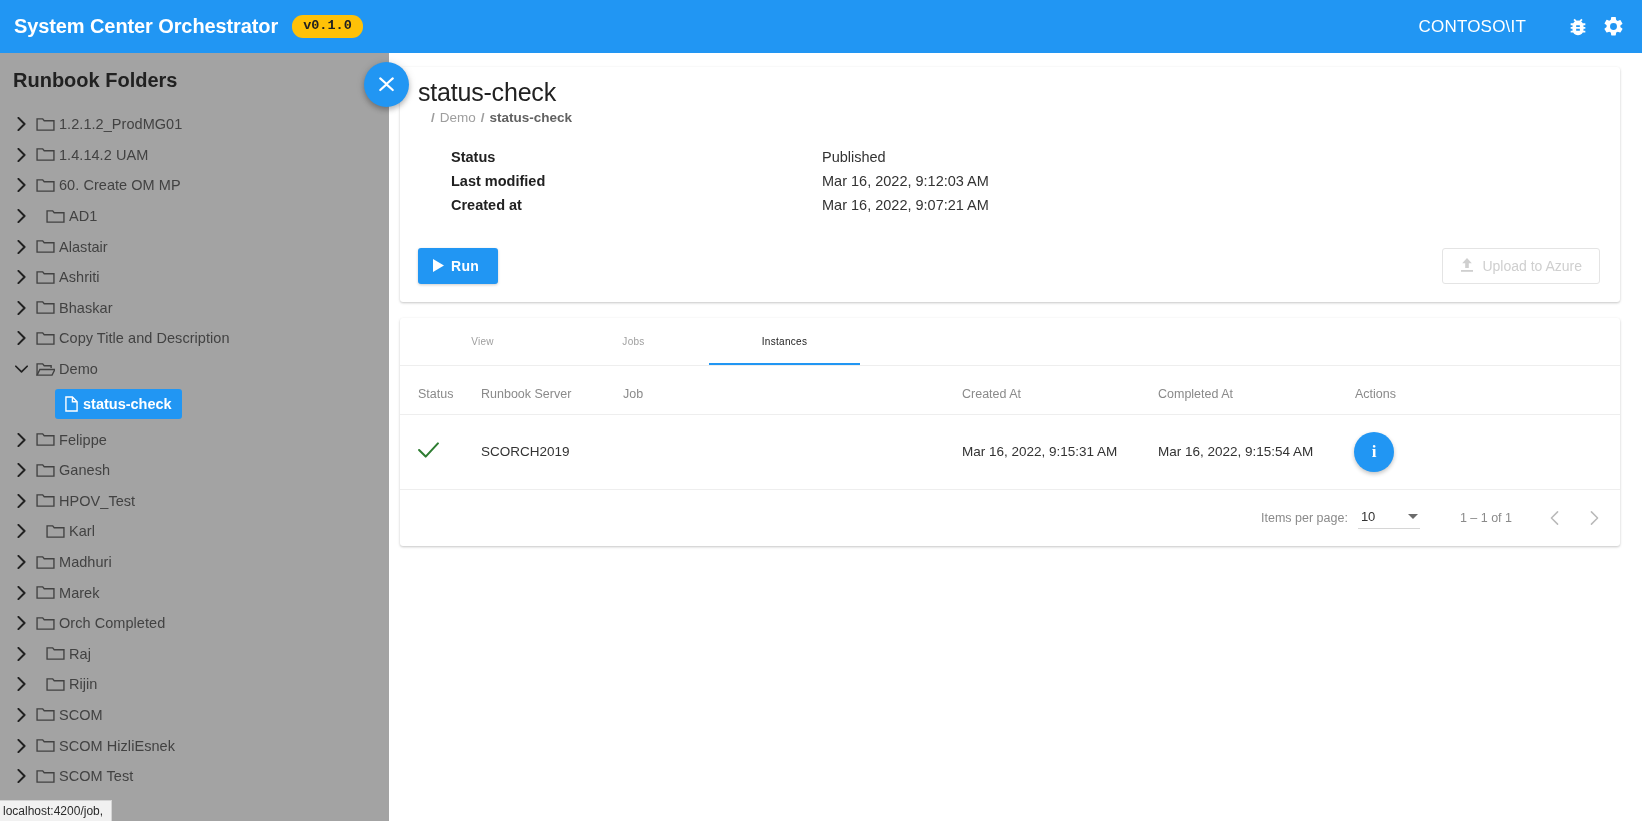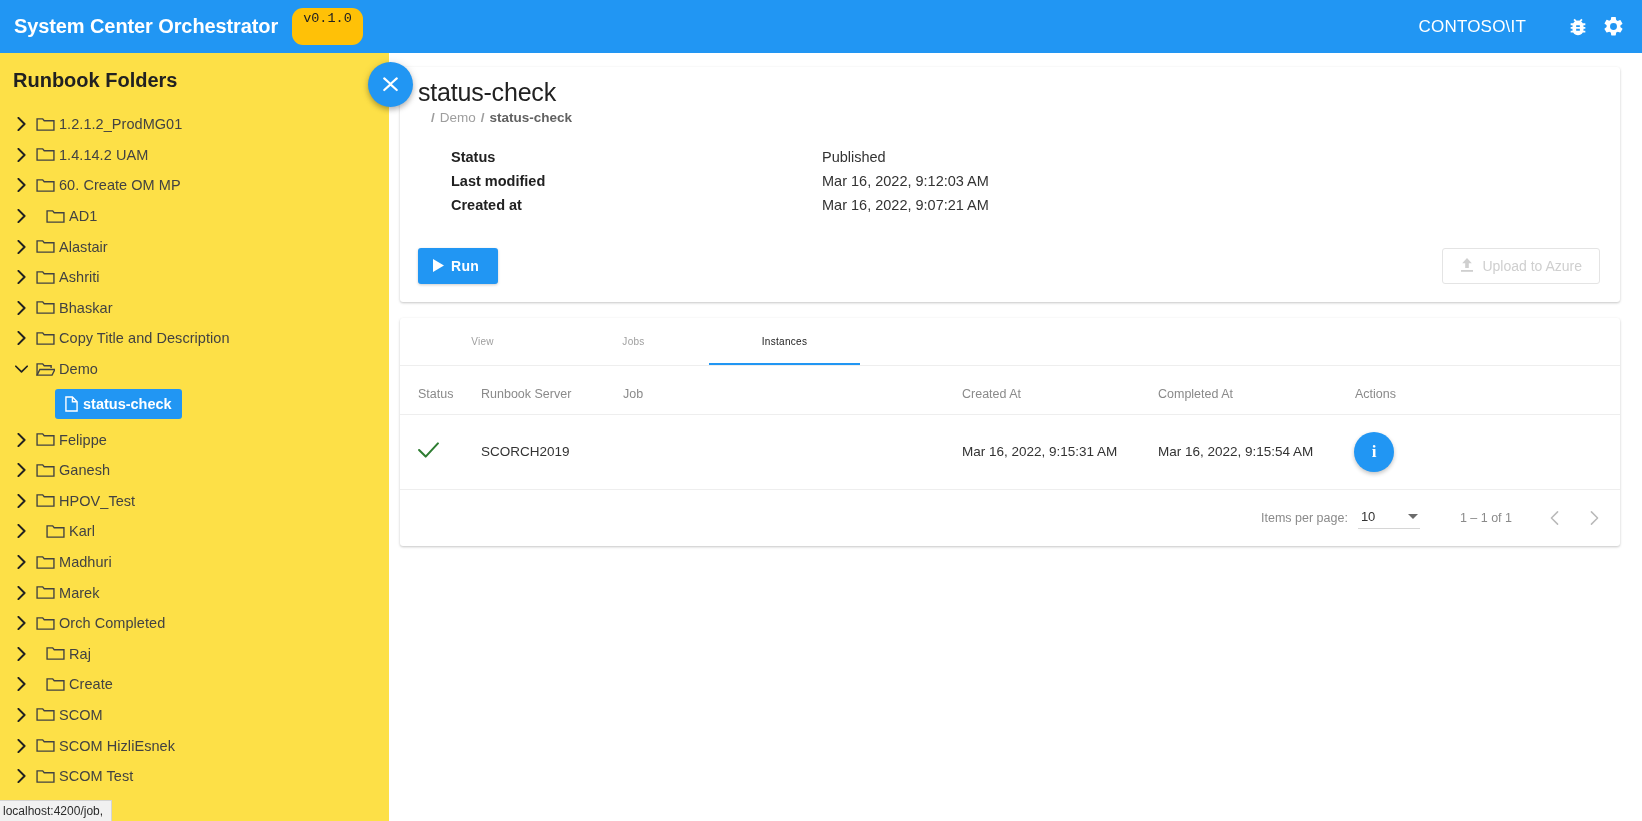--- a/index.html
+++ b/index.html
@@ -24,22 +24,22 @@
     font-size: 20px;
     font-weight: bold;
     letter-spacing: -0.1px;
   }
   .version-badge {
     margin-left: 14px;
     background: #ffc107;
     color: #212121;
     font-family: "Liberation Mono", monospace;
     font-size: 13.5px;
-    font-weight: normal;
-    padding: 4px 11px 20px;
+    font-weight: bold;
+    padding: 4px 11px 5px;
     border-radius: 11px;
     line-height: 1;
   }
   .topbar-spacer { flex: 1; }
   .user-name {
     color: #ffffff;
     font-size: 17px;
     letter-spacing: 0.2px;
     margin-right: 30px;
   }
@@ -49,22 +49,22 @@
     display: flex; align-items: center; justify-content: center;
     cursor: pointer;
   }
   .top-icon svg { fill: #ffffff; }
 
   
   .sidebar {
     position: absolute;
     top: 53px; left: 0;
     width: 432px; height: 768px;
-    background: #fde047;
-    border-right: 1px solid #1d4ed8;
+    background: #a3a3a3;
+    border-right: 5px solid #1d4ed8;
     overflow: hidden;
   }
   .sidebar-header {
     padding: 16px 0 8px 13px;
     font-size: 20px;
     font-weight: bold;
     color: #212121;
   }
   .fab-collapse {
     position: absolute;
@@ -659,21 +659,21 @@
       <span class="chev">
           <svg width="9" height="14" viewBox="0 0 10 16">
             <path d="M1.5 1l7 7-7 7" fill="none" stroke="#212121" stroke-width="2.3" stroke-linecap="round" stroke-linejoin="round"></path>
           </svg>
         </span>
       <span class="folder-icon">
           <svg width="19" height="15" viewBox="0 0 20 16">
             <path d="M1 14V2h6l1.6 2H19v10z"></path>
           </svg>
         </span>
-      <span class="node-label">Create</span>
+      <span class="node-label">Rijin</span>
     </div>
 
     <div class="tree-node">
       <span class="chev">
           <svg width="9" height="14" viewBox="0 0 10 16">
             <path d="M1.5 1l7 7-7 7" fill="none" stroke="#212121" stroke-width="2.3" stroke-linecap="round" stroke-linejoin="round"></path>
           </svg>
         </span>
       <span class="folder-icon">
           <svg width="19" height="15" viewBox="0 0 20 16">

